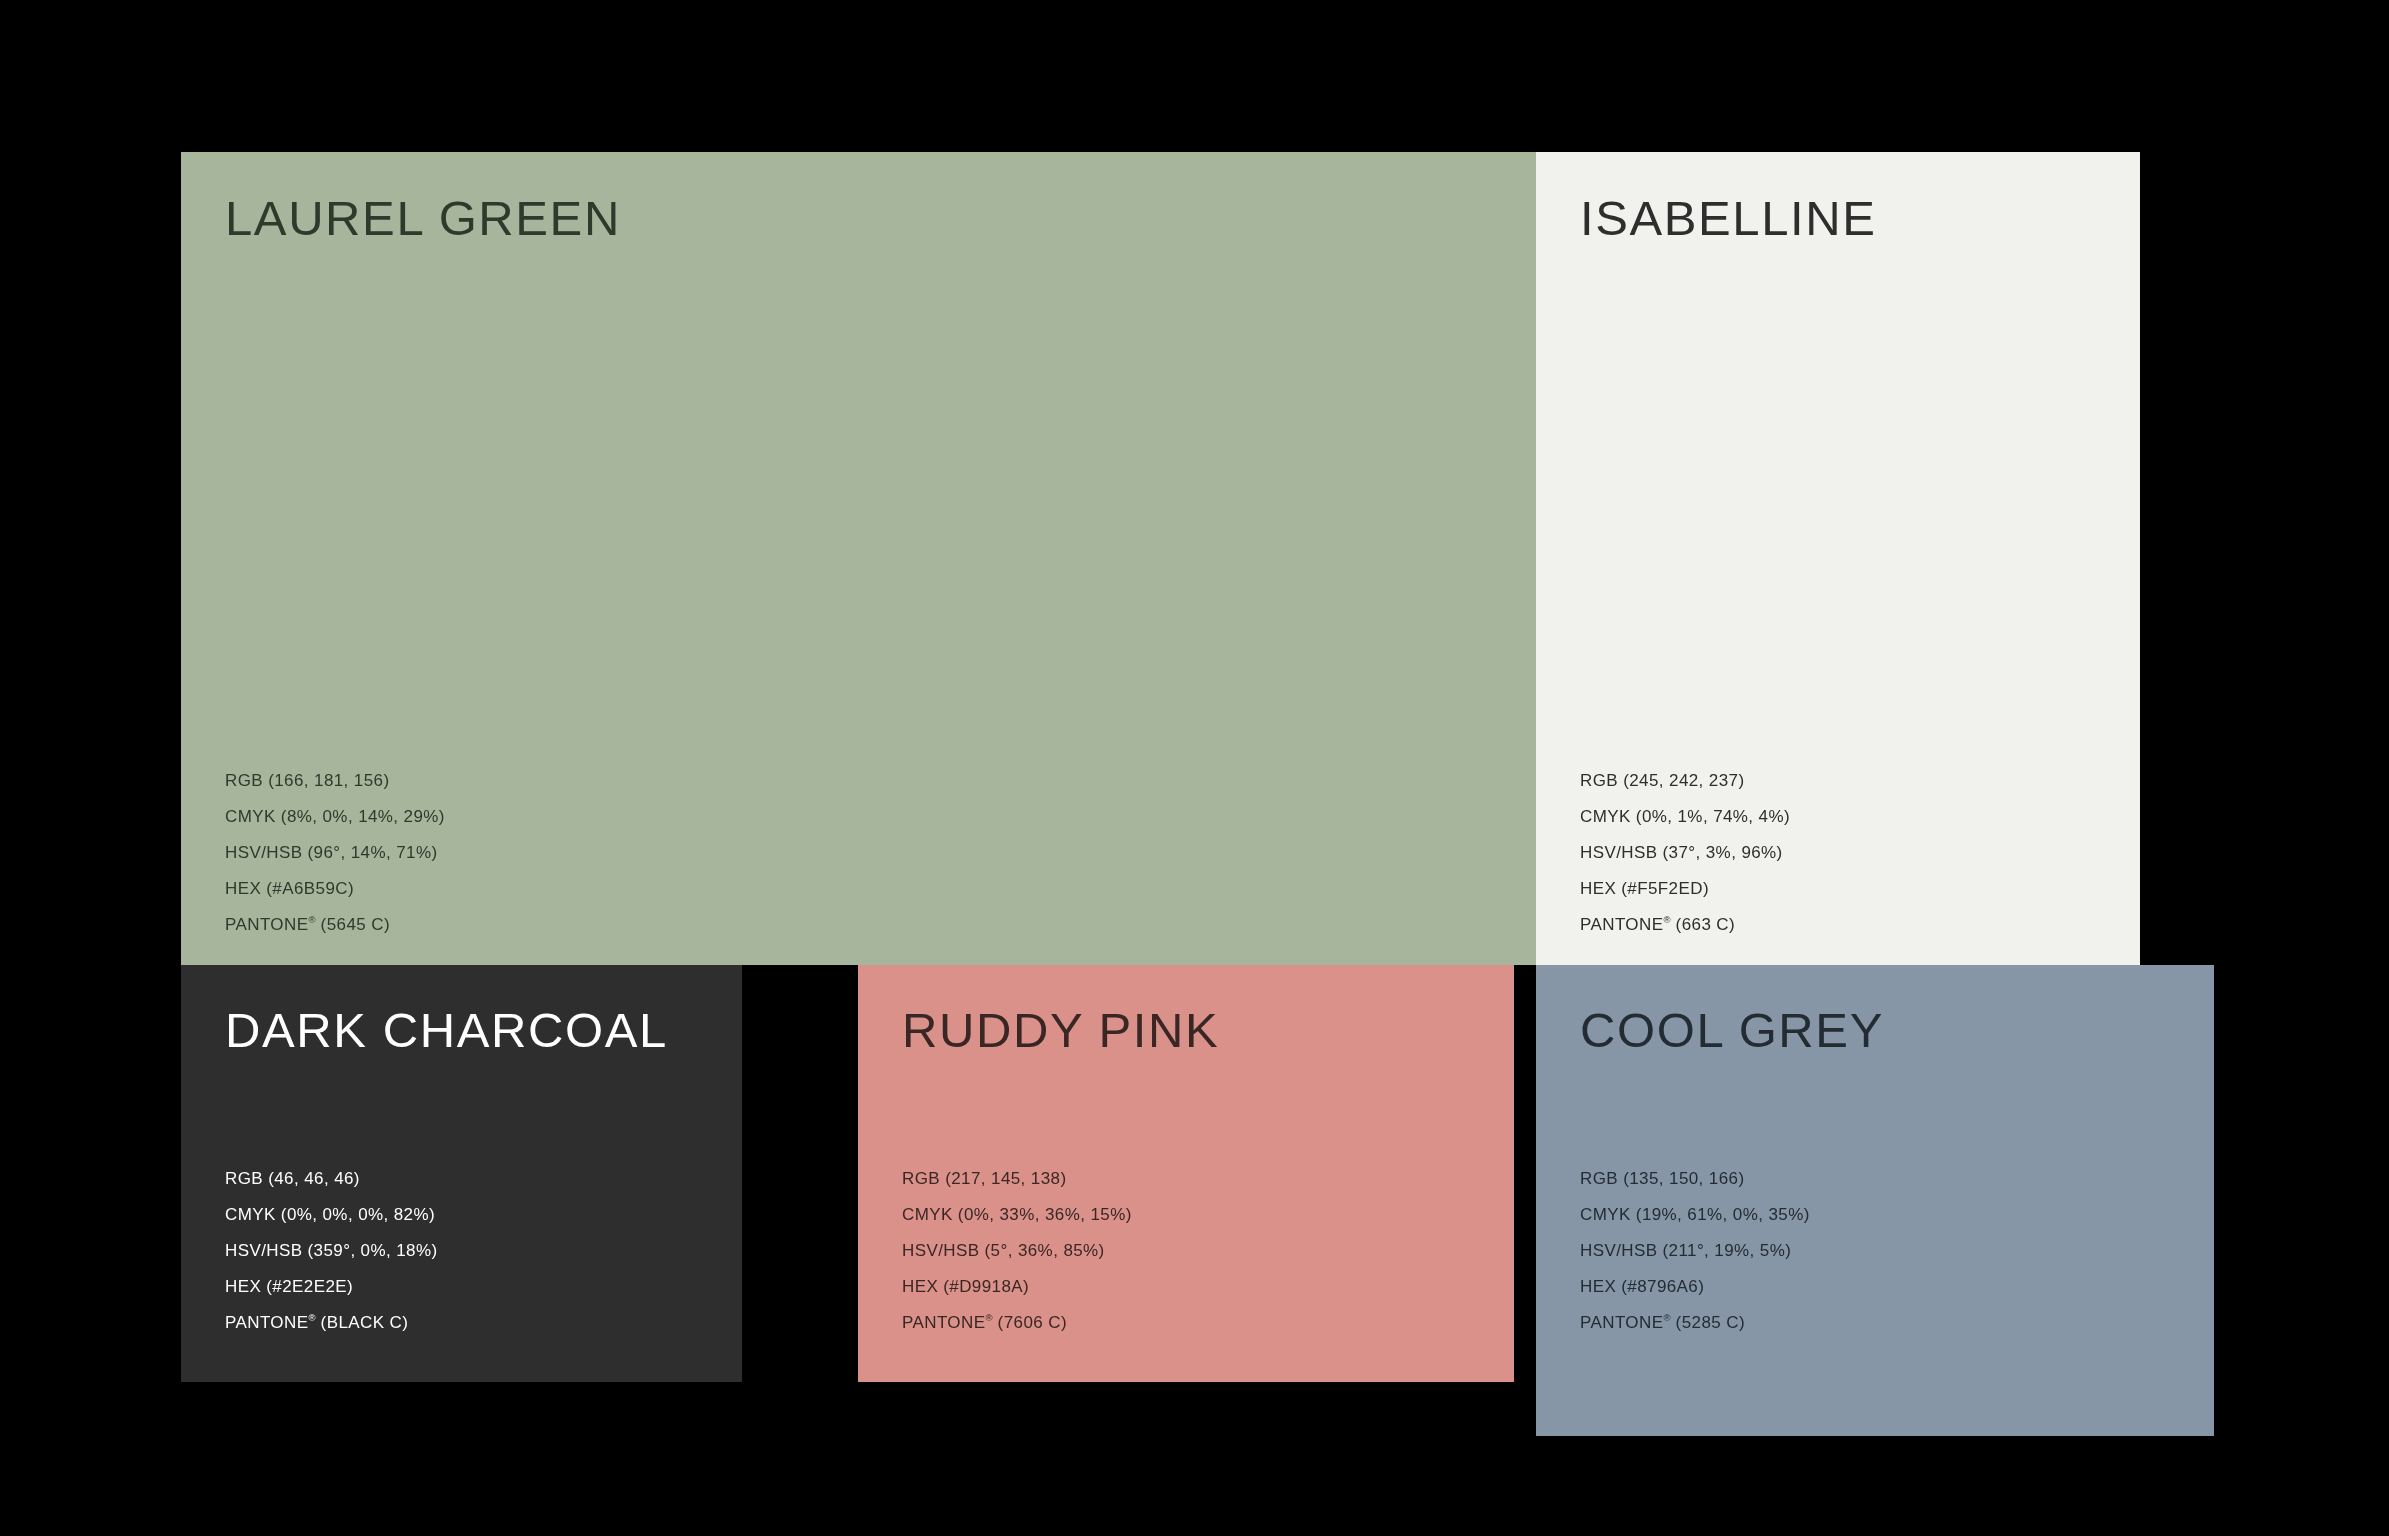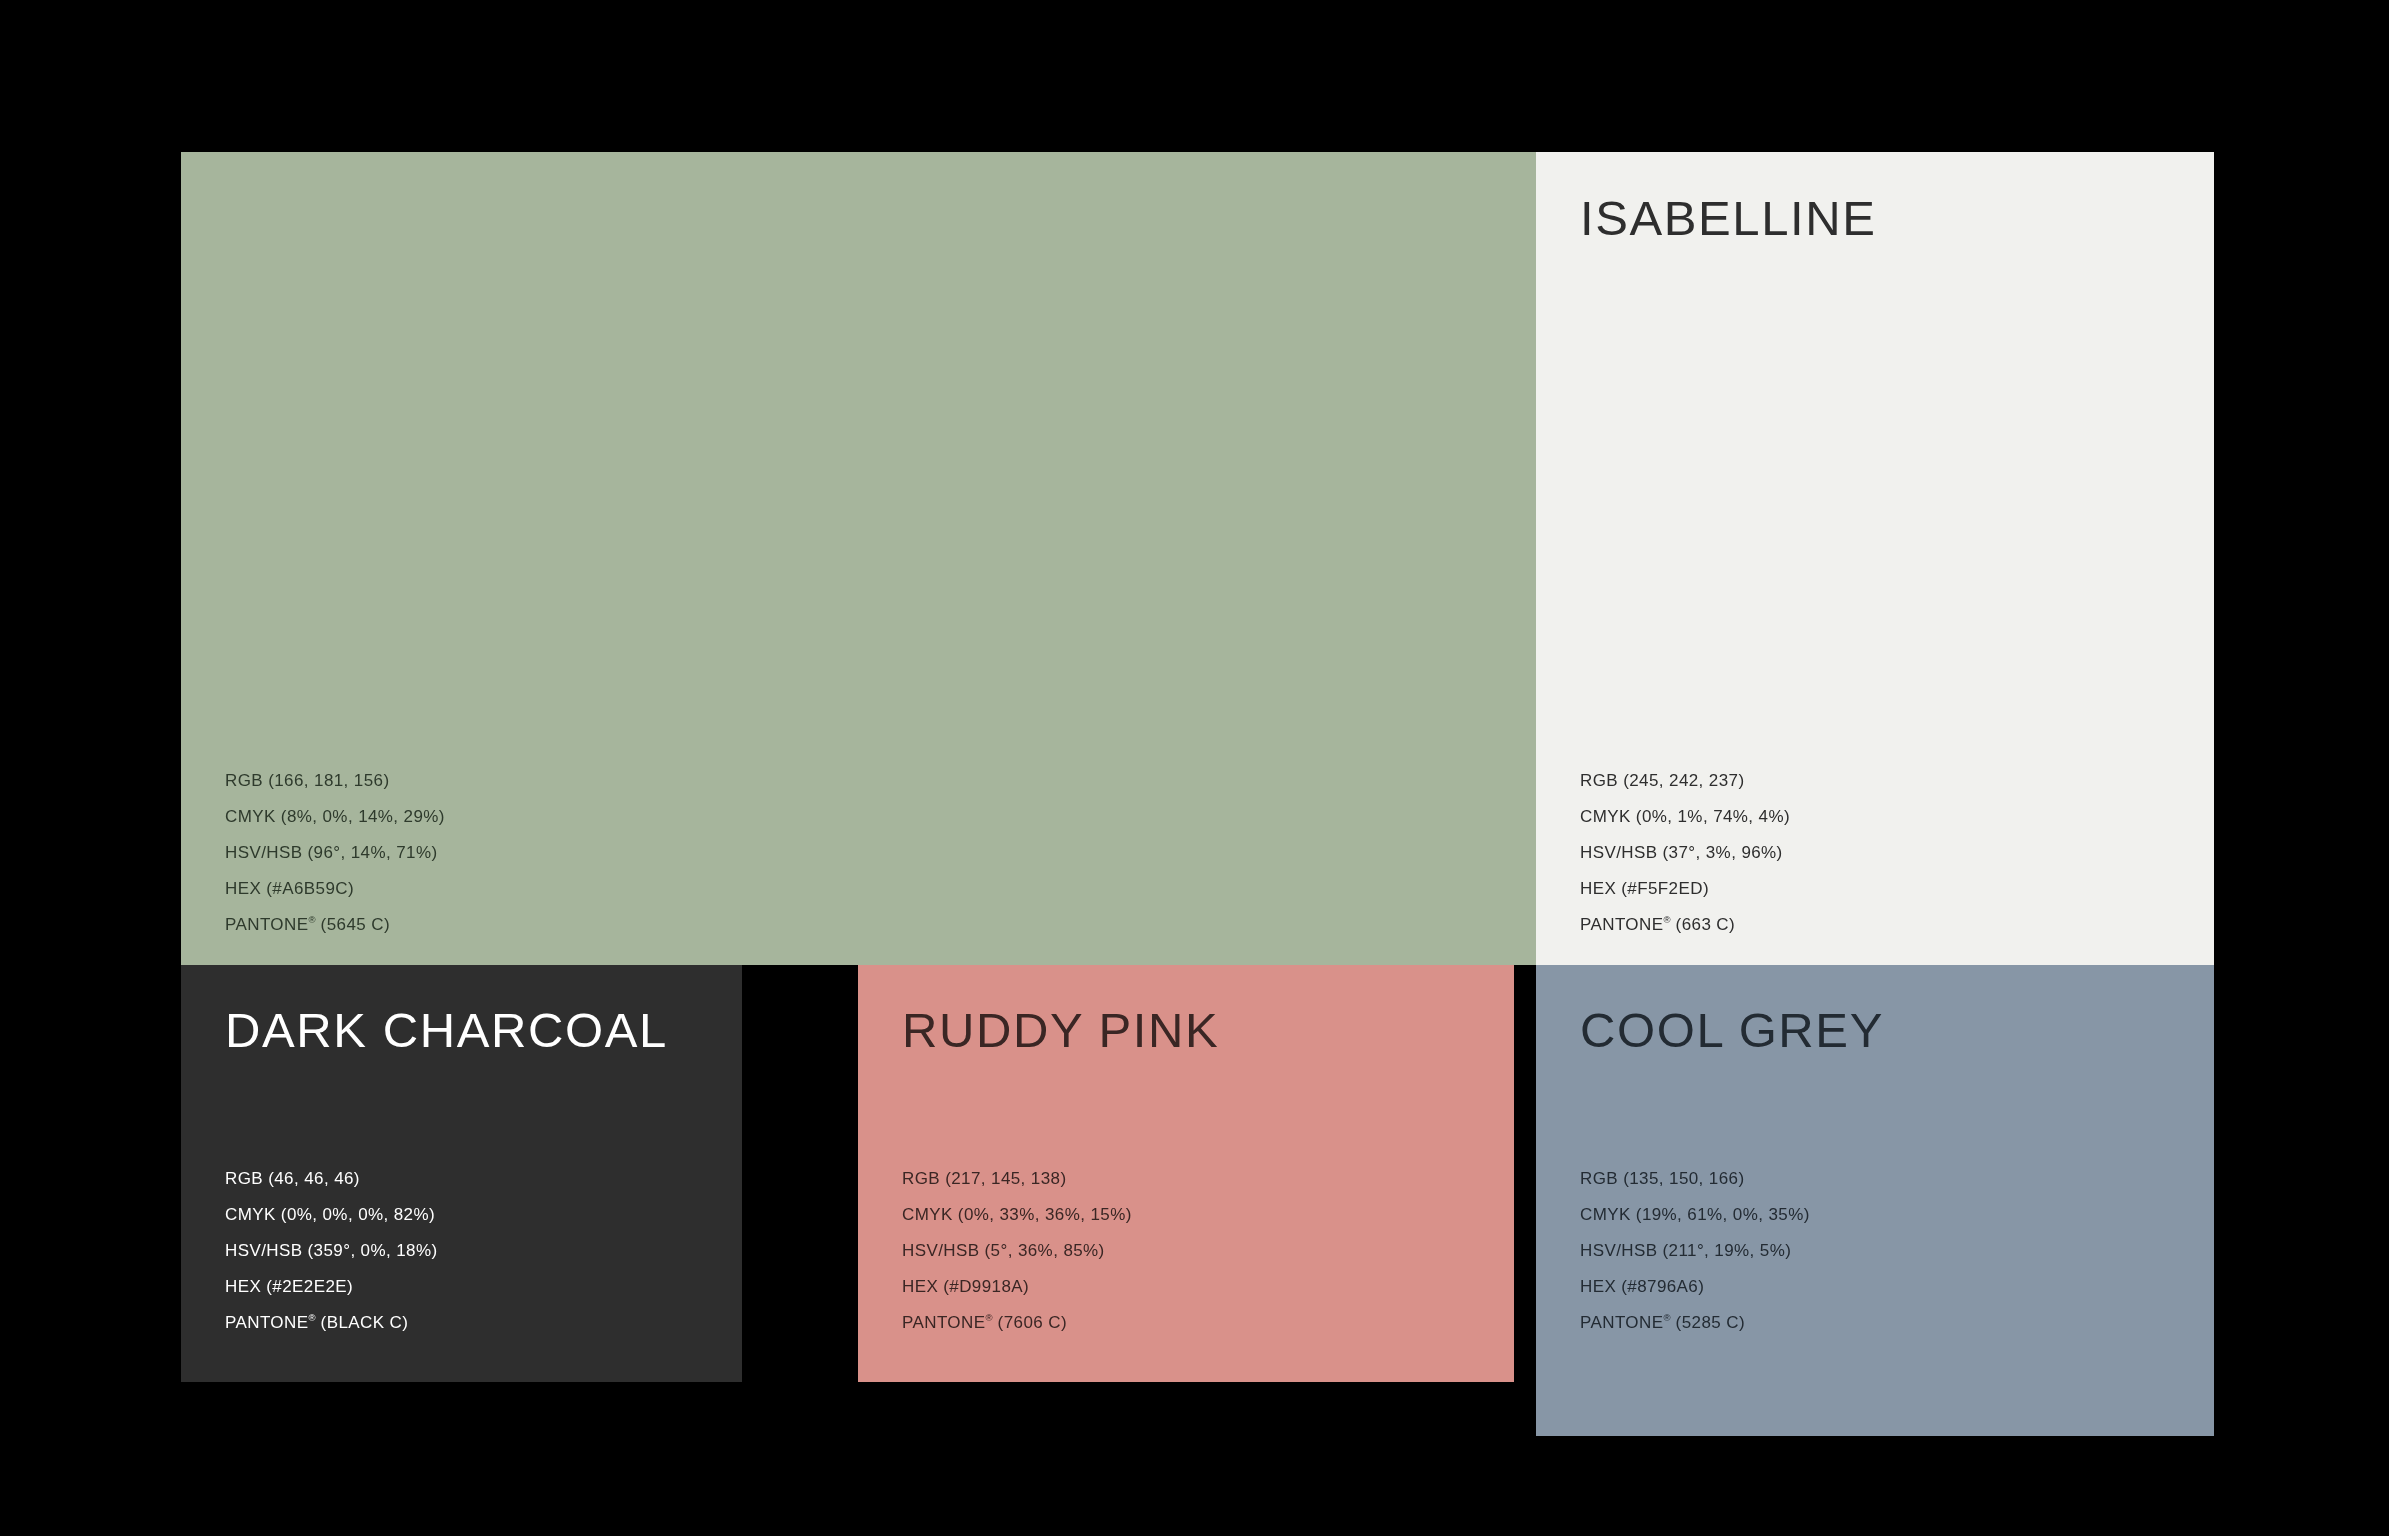--- a/index.html
+++ b/index.html
@@ -63,21 +63,21 @@
   
   #swatch-laurel-green {
     left: 0px;
     top: 0px;
     width: 1355px;
     height: 813px;
   }
   #swatch-isabelline {
     left: 1355px;
     top: 0px;
-    width: 678px;
+    width: 604px;
     height: 813px;
   }
 
   
   #swatch-dark-charcoal {
     left: 0px;
     top: 813px;
     width: 561px;
     height: 417px;
   }
@@ -109,20 +109,21 @@
   #swatch-dark-charcoal  .specs,
   #swatch-ruddy-pink     .specs,
   #swatch-cool-grey      .specs { top: 196px; }
 </style>
 </head>
 <body style="background-color: rgb(0, 0, 0);">
 
 <div id="palette-board">
 
   <div class="swatch" id="swatch-laurel-green" style="background-color: rgb(166, 181, 156);">
+    <div class="swatch-title" style="color: rgb(46, 58, 44);">LAUREL GREEN</div>
     <div class="specs">
       <div class="spec-line" style="color: rgb(46, 58, 44);">RGB (166, 181, 156)</div>
       <div class="spec-line" style="color: rgb(46, 58, 44);">CMYK (8%, 0%, 14%, 29%)</div>
       <div class="spec-line" style="color: rgb(46, 58, 44);">HSV/HSB (96°, 14%, 71%)</div>
       <div class="spec-line" style="color: rgb(46, 58, 44);">HEX (#A6B59C)</div>
       <div class="spec-line" style="color: rgb(46, 58, 44);"><span>PANTONE</span><sup>®</sup><span> (5645 C)</span></div>
     </div>
   </div>
 
   <div class="swatch" id="swatch-isabelline" style="background-color: rgb(241, 241, 238);">

